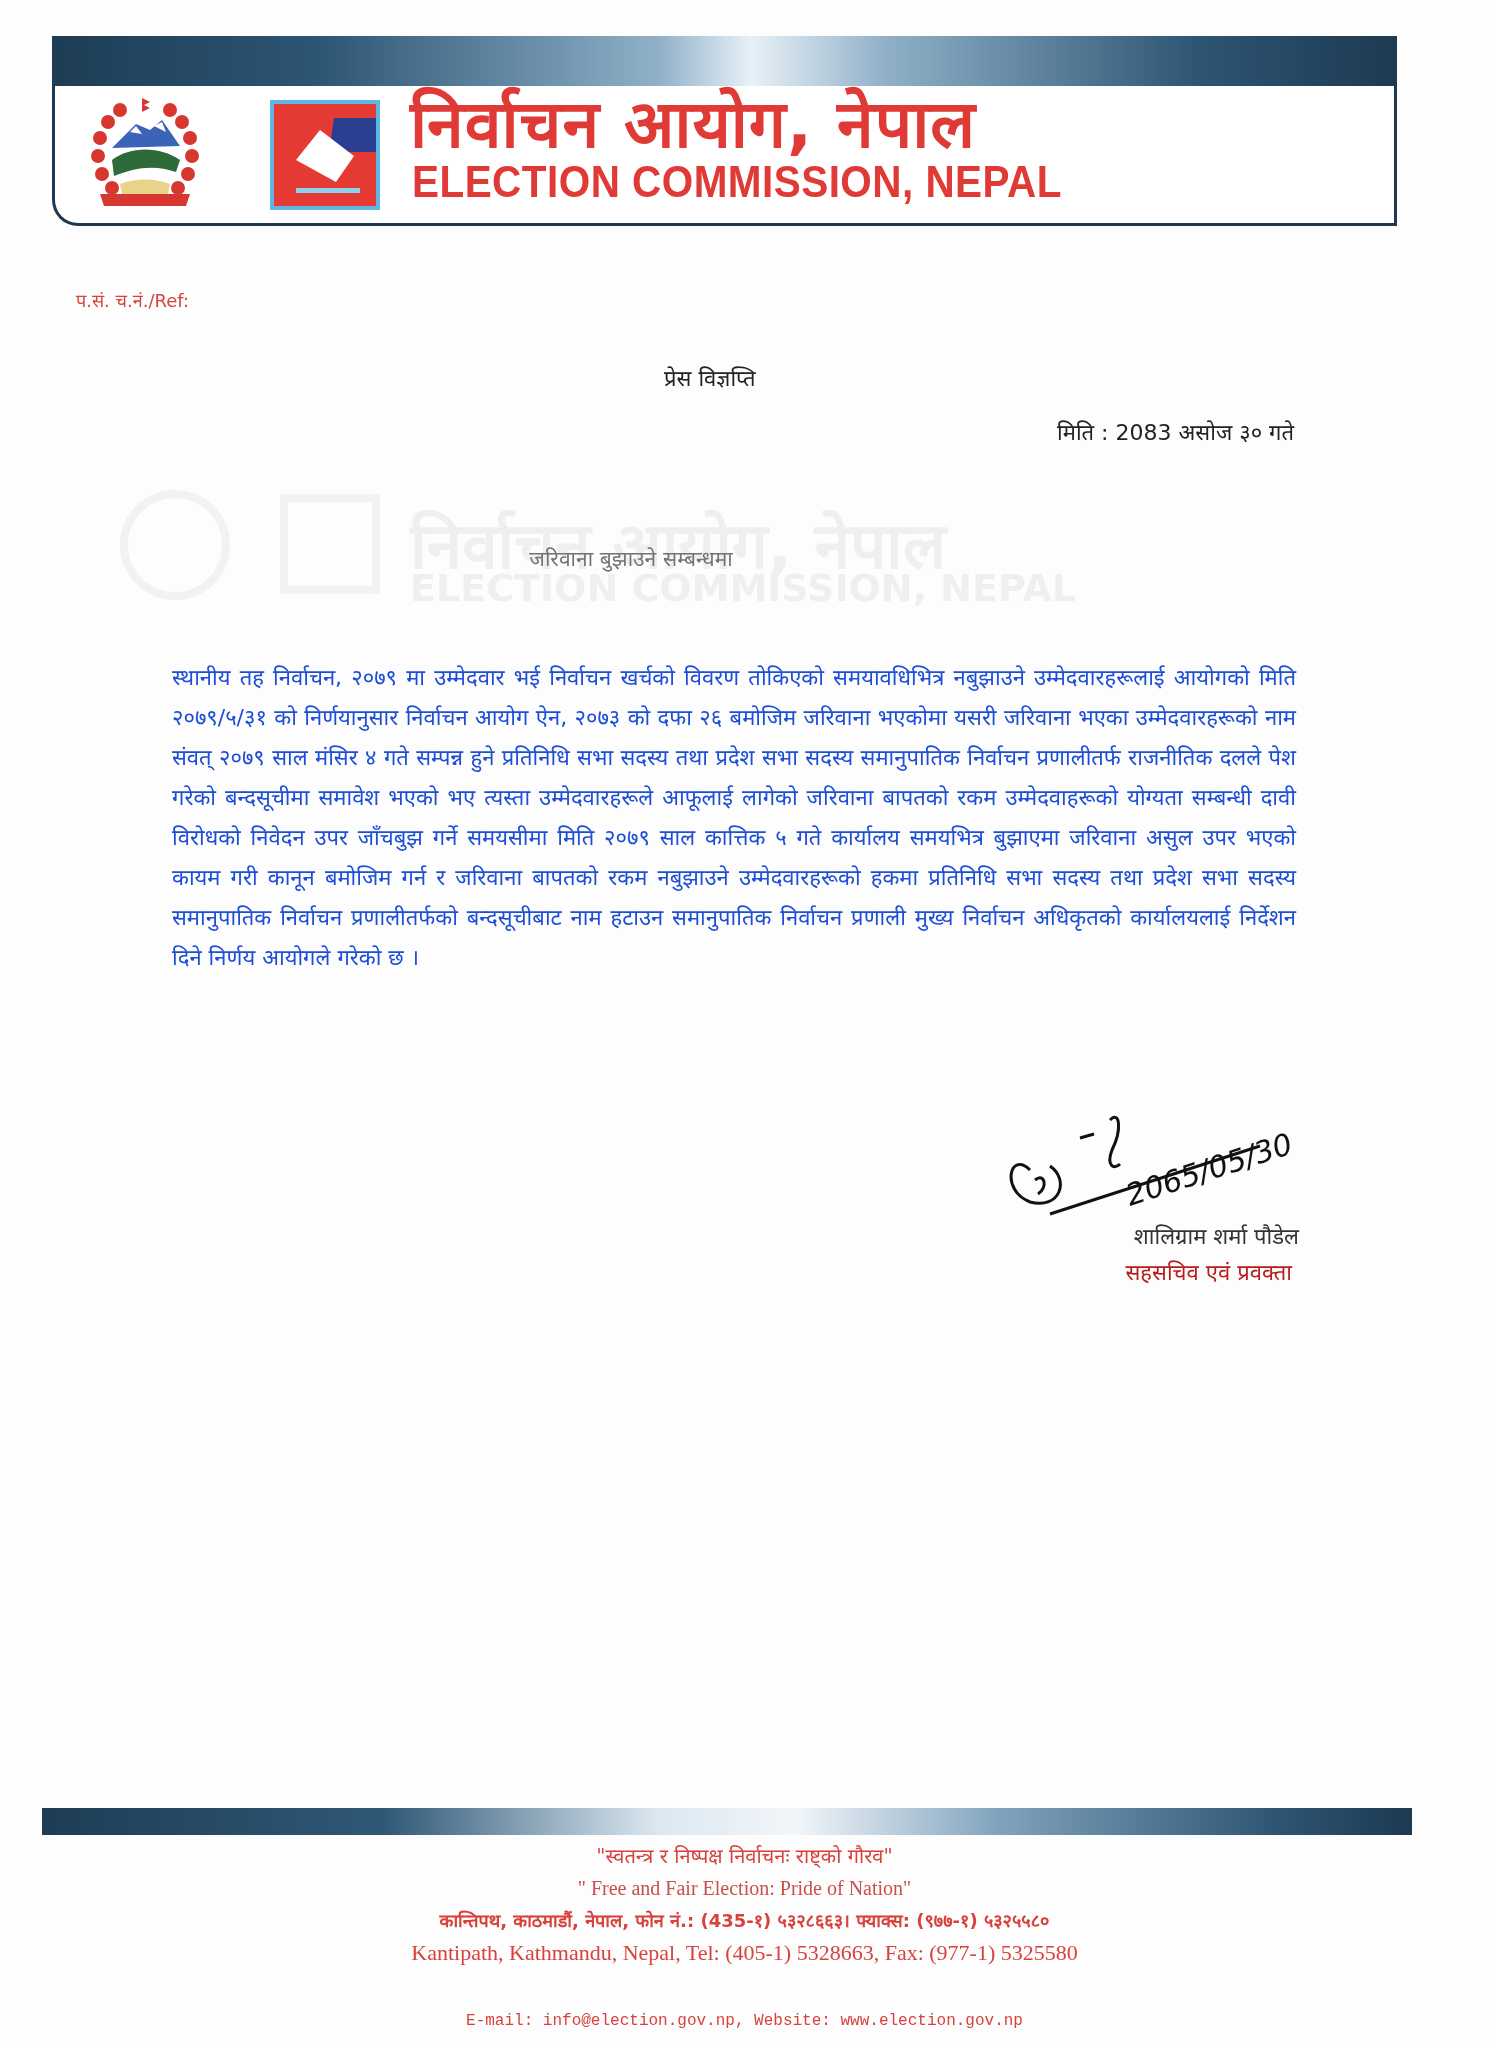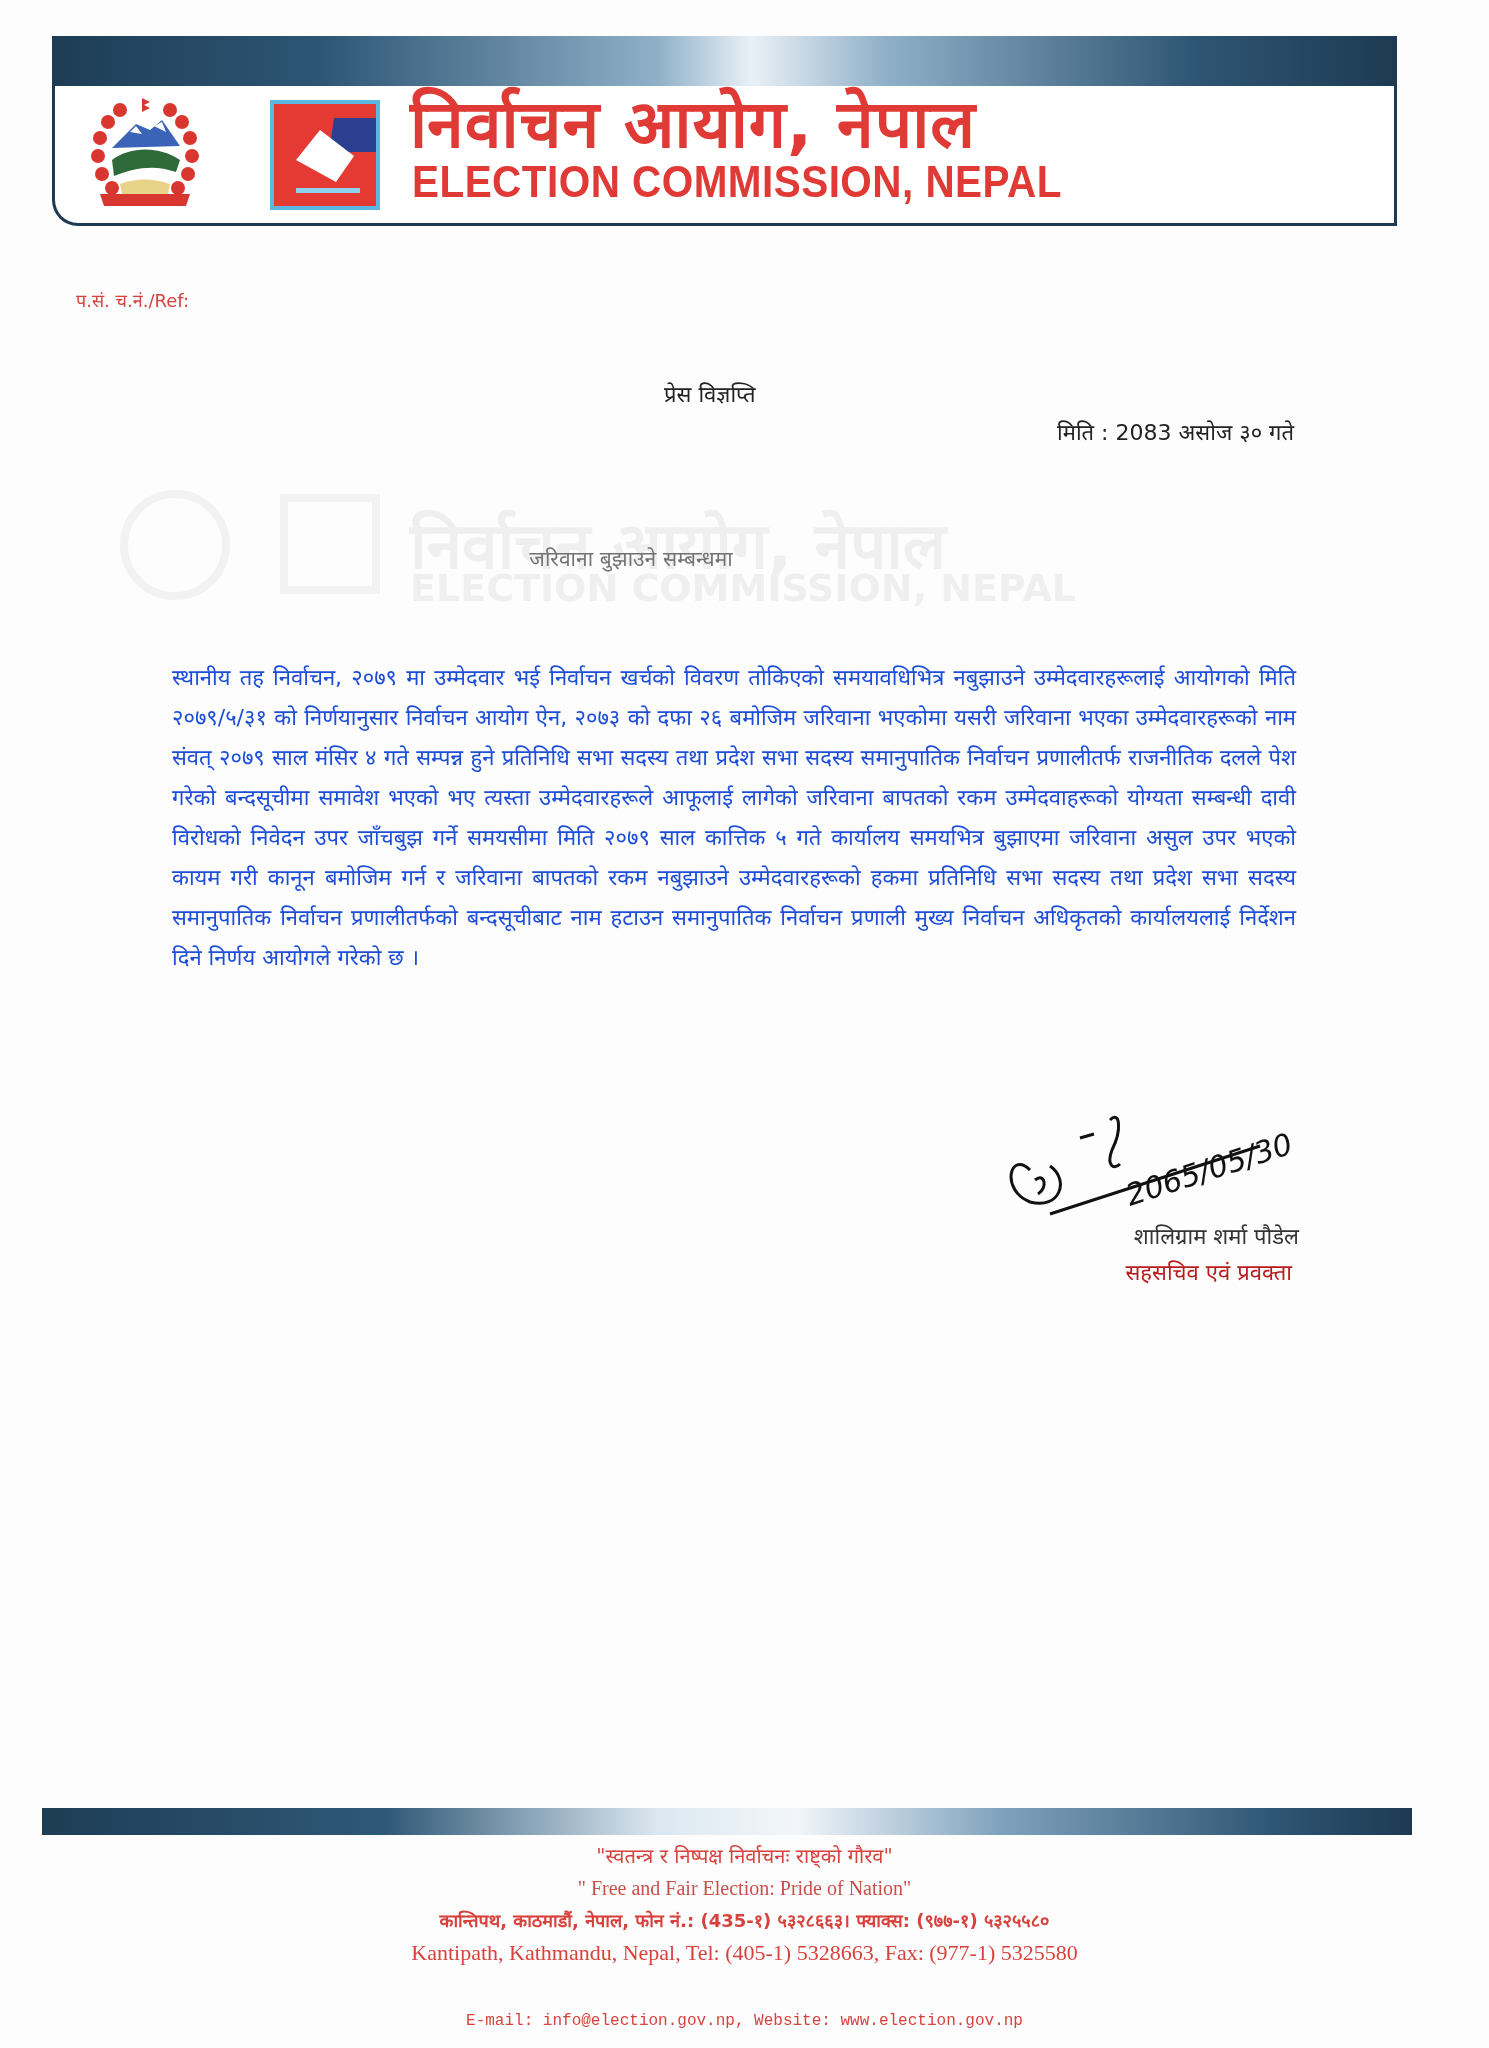--- a/index.html
+++ b/index.html
@@ -41,21 +41,21 @@
     
     .watermark {
       position: absolute; left: 120px; top: 480px; width: 1080px; height: 140px; opacity: 0.08; pointer-events: none;
     }
     .wm-np { position: absolute; left: 290px; top: 20px; font-size: 64px; font-weight: bold; color: #555; }
     .wm-en { position: absolute; left: 290px; top: 86px; font-size: 38px; font-weight: bold; color: #555; }
     .wm-circle { position: absolute; left: 0px; top: 10px; width: 110px; height: 110px; border: 8px solid #777; border-radius: 50%; }
     .wm-box { position: absolute; left: 160px; top: 14px; width: 100px; height: 100px; border: 8px solid #777; }
 
     
-    .press-title { position: absolute; left: 664px; top: 378px; font-size: 22px; color: #222; }
+    .press-title { position: absolute; left: 664px; top: 362px; font-size: 22px; color: #222; }
     .date { position: absolute; right: 195px; top: 416px; font-size: 22px; color: #222; }
     .subject { position: absolute; left: 0; width: 1312px; text-align: center; top: 544px; font-size: 21px; color: #737373; }
     .subject span { display: inline-block; margin-left: -50px; }
     .body-text {
       position: absolute; left: 172px; top: 658px; width: 1124px;
       font-size: 22px; line-height: 40px; text-align: justify; text-align-last: left; color: #1d4ed8;
     }
 
     
     .signature { position: absolute; left: 990px; top: 1110px; width: 320px; height: 110px; }

